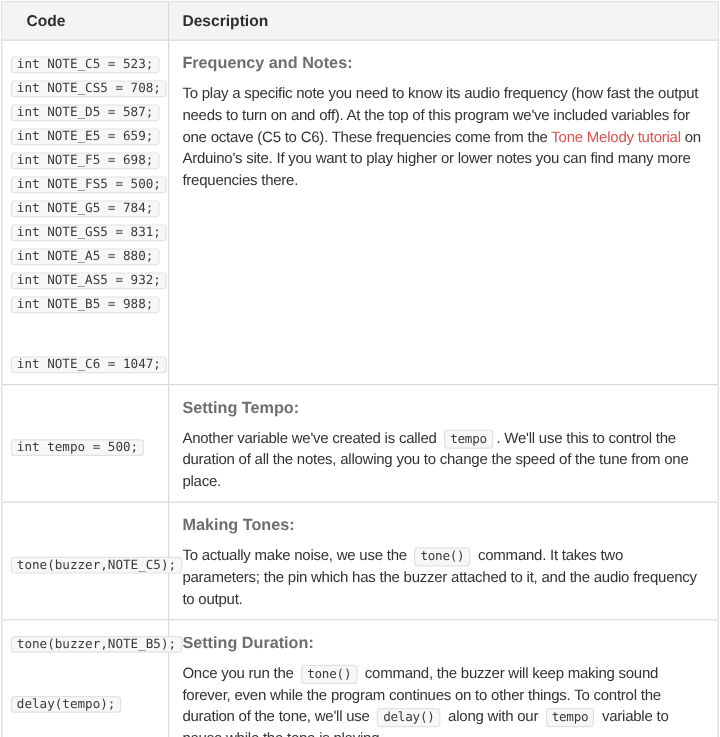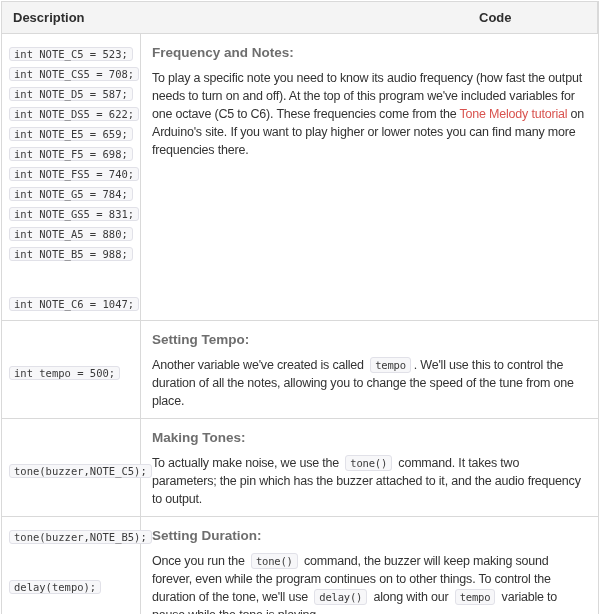--- a/index.html
+++ b/index.html
@@ -96,37 +96,37 @@
     color:var(--link);
     text-decoration:none;
     cursor:pointer;
   }
 </style>
 </head>
 <body>
 
 <div class="doc-table">
   <div class="thead">
+    <div class="th code-col">Code</div>
     <div class="th desc-col">Description</div>
-    <div class="th code-col">Code</div>
   </div>
   <div id="rows">
   <div class="tr">
     <div class="code-col code-cell">
           <div class="code-group">
             <div class="code-line"><code class="code-box">int NOTE_C5 = 523;</code></div>
             <div class="code-line"><code class="code-box">int NOTE_CS5 = 708;</code></div>
             <div class="code-line"><code class="code-box">int NOTE_D5 = 587;</code></div>
-            <div class="code-line"><code class="code-box">int NOTE_DS5 = 622;</code></div>
             <div class="code-line"><code class="code-box">int NOTE_E5 = 659;</code></div>
             <div class="code-line"><code class="code-box">int NOTE_F5 = 698;</code></div>
-            <div class="code-line"><code class="code-box">int NOTE_FS5 = 740;</code></div>
+            <div class="code-line"><code class="code-box">int NOTE_FS5 = 500;</code></div>
             <div class="code-line"><code class="code-box">int NOTE_G5 = 784;</code></div>
             <div class="code-line"><code class="code-box">int NOTE_GS5 = 831;</code></div>
             <div class="code-line"><code class="code-box">int NOTE_A5 = 880;</code></div>
+            <div class="code-line"><code class="code-box">int NOTE_AS5 = 932;</code></div>
             <div class="code-line"><code class="code-box">int NOTE_B5 = 988;</code></div>
             <div class="code-line"><code class="code-box">int NOTE_C6 = 1047;</code></div>
           </div>
         </div>
     <div class="desc-col desc-cell">
       <div class="desc-heading">Frequency and Notes:</div>
     <p class="desc-par">To play a specific note you need to know its audio frequency (how fast the output needs to turn on and off). At the top of this program we've included variables for one octave (C5 to C6). These frequencies come from the <a class="desc-link" href="#">Tone Melody tutorial</a> on Arduino's site. If you want to play higher or lower notes you can find many more frequencies there.</p>
         </div>
   </div>
 

